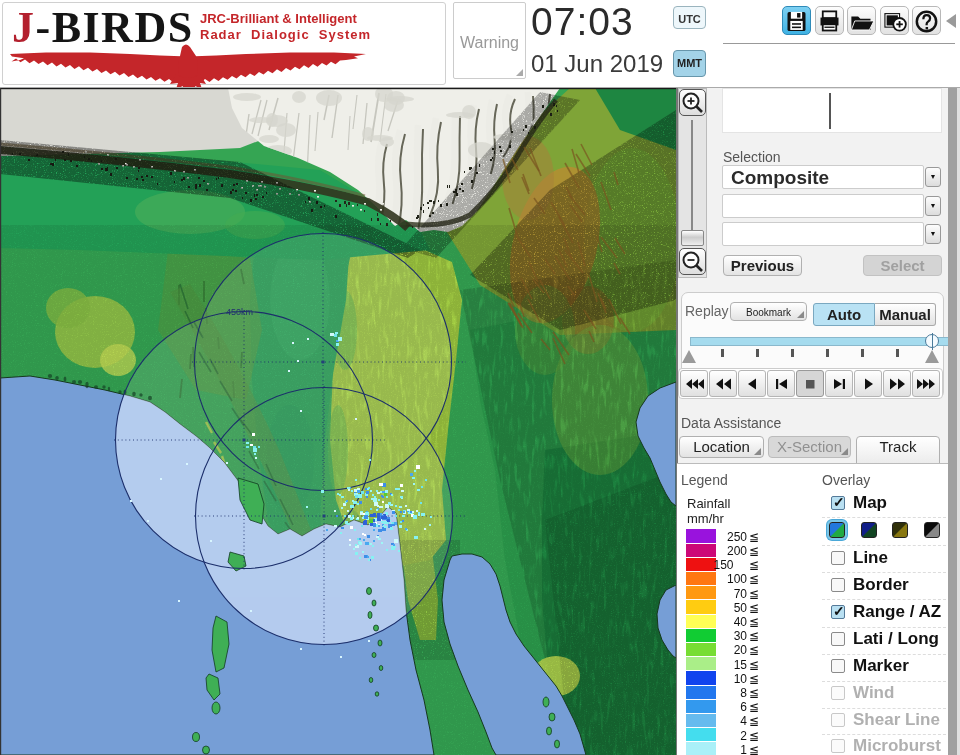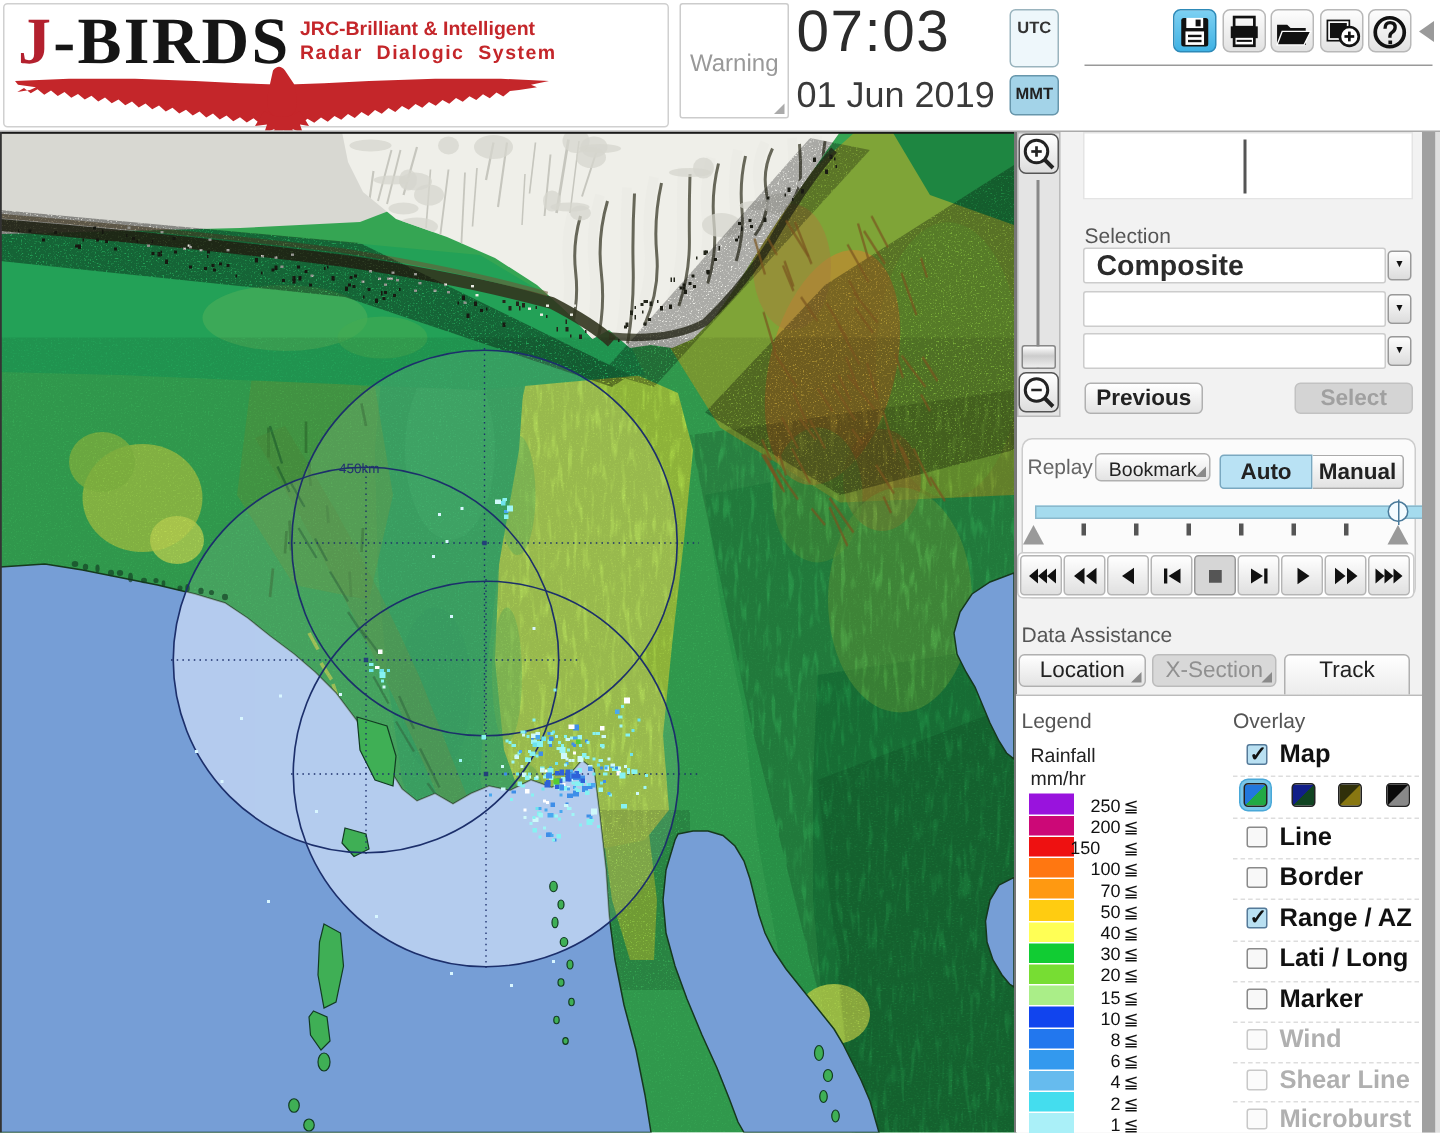--- a/index.html
+++ b/index.html
@@ -747,21 +747,21 @@
       <path fill="#C4262A" d="M10,54 L46,52.5 L90,52.5 L130,54 L160,55.5 L188,56.5 L216,55.5 L246,54 L290,52.5 L334,52.5 L366,54 L366,54 L354,56.5 L358,58.2 L346,60 L340,60.6 L335.5,64.3 L331,61.7 L326.5,65.5 L322,62.9 L317.5,66.7 L313,64.1 L308.5,67.9 L304,65.3 L299.5,69.2 L295,66.7 L290.5,70.5 L286,68.0 L281.5,71.9 L277,69.3 L272.5,73.2 L268,70.7 L263.5,74.6 L259,72.0 L254.5,75.9 L250,73.4 L245.5,77.3 L241,74.7 L236.5,78.6 L232,76.0 L227.5,79.8 L223,77.3 L218.5,81.1 L214,78.3 L209.5,81.9 L205,79.1 L200.5,82.7 L196,79.8 L191.5,83.4 L187,80.4 L182.5,83.2 L178,79.7 L173.5,82.5 L169,78.9 L164.5,81.7 L160,78.2 L155.5,80.8 L151,77.0 L146.5,79.6 L142,75.7 L137.5,78.3 L133,74.4 L128.5,77.0 L124,73.1 L119.5,75.6 L115,71.8 L110.5,74.3 L106,70.4 L101.5,72.9 L97,69.0 L92.5,71.6 L88,67.7 L83.5,70.2 L79,66.3 L74.5,68.9 L70,65.0 L65.5,67.6 L61,63.8 L56.5,66.4 L52,62.6 L47.5,65.2 L43,61.4 L38.5,64.0 L34,60.4 L29.5,63.2 L25,59.5 L20.5,62.2 L16,58.6 L11.5,61.4 L20,60 L24,58.2 L12,56.5 Z"></path>
       <path fill="#C4262A" d="M182,47 Q186,42 190,47 L196,56 Q199,66 197,74 L191,80 Q188,82 185,80 L179,74 Q177,66 180,56 Z"></path>
       <path fill="#C4262A" d="M176,74 Q188,82 200,74 L206,84 L200,83 L202,89 L195,86 L196,91 L189,87 L182,91 L183,86 L176,89 L178,83 L170,84 Z"></path>
     </svg>
 <div class="ab" style="left:453px;top:2px;width:73px;height:77px;border:1px solid #ccc;border-radius:2px;background:#fff">
       <span style="position:absolute;left:0;right:0;top:31px;text-align:center;color:#999;font-size:16px">Warning</span>
       <span class="corner" style="border-bottom-color:#aaa"></span>
     </div>
 <div class="ab" style="left:531px;top:0px;width:100px;font-size:39px;color:#2b2b2b;letter-spacing:1px">07:03</div>
 <div class="ab" style="left:531px;top:50px;width:140px;font-size:24px;color:#3a3a3a">01 Jun 2019</div>
-<div class="ab" style="left:673px;top:6px;width:33px;height:39px;border:1px solid #9ab4be;border-radius:4px;background:#eef7fb;font-size:11px;font-weight:bold;color:#333;text-align:center;line-height:25px">UTC</div>
+<div class="ab" style="left:673px;top:6px;width:33px;height:23px;border:1px solid #9ab4be;border-radius:4px;background:#eef7fb;font-size:11px;font-weight:bold;color:#333;text-align:center;line-height:25px">UTC</div>
 <div class="ab" style="left:673px;top:50px;width:33px;height:27px;border:1px solid #6796ab;border-radius:4px;background:#a3d3e8;font-size:11px;font-weight:bold;color:#222;text-align:center;line-height:25px">MMT</div>
 <div class="ab" style="left:782px;top:6px;width:29px;height:29px;background:linear-gradient(#7dd0f2,#3fb2e4);border:1px solid #2e8ab8;border-radius:5px">
       <svg width="27" height="27" viewBox="0 0 24 23" style="position:absolute;left:0;top:1px">
         <rect x="4" y="3" width="16" height="17" rx="1.5" fill="#111"></rect>
         <rect x="7" y="3" width="10" height="6" fill="#fff"></rect>
         <rect x="12.5" y="4" width="3" height="4" fill="#111"></rect>
         <rect x="6.5" y="11" width="11" height="8" fill="#fff"></rect>
         <rect x="8" y="13" width="8" height="1.4" fill="#111"></rect>
         <rect x="8" y="16" width="8" height="1.4" fill="#111"></rect>
       </svg>
@@ -822,21 +822,21 @@
 <div class="ab" style="left:731px;top:167px;font-size:19px;font-weight:bold;color:#2b2b2b">Composite</div>
 <div class="ddb" style="left:925px;top:167px;height:20px">▼</div>
 <div class="ddf" style="left:722px;top:194px;width:202px;height:24px"></div>
 <div class="ddb" style="left:925px;top:196px;height:20px">▼</div>
 <div class="ddf" style="left:722px;top:222px;width:202px;height:24px"></div>
 <div class="ddb" style="left:925px;top:224px;height:20px">▼</div>
 <div class="btn" style="left:723px;top:255px;width:79px;height:21px;font-size:15px;font-weight:bold;line-height:19px">Previous</div>
 <div class="ab" style="left:863px;top:255px;width:79px;height:21px;background:#d4d4d4;border:1px solid #c2c2c2;border-radius:4px;color:#a0a0a0;font-size:15px;font-weight:bold;text-align:center;line-height:19px">Select</div>
 <div class="ab" style="left:681px;top:292px;width:263px;height:107px;background:#fbfbfb;border:1px solid #ccc;border-radius:7px"></div>
 <div class="ab" style="left:685px;top:303px;font-size:14px;color:#666">Replay</div>
-<div class="btn" style="left:730px;top:302px;width:77px;height:19px;font-size:13px;line-height:19px">Bookmark<span class="corner"></span></div>
+<div class="btn" style="left:730px;top:302px;width:77px;height:19px;font-size:10px;line-height:19px">Bookmark<span class="corner"></span></div>
 <div class="ab" style="left:813px;top:303px;width:62px;height:23px;background:#b9e2f4;border:1px solid #7aa8c0;border-radius:3px 0 0 3px;font-size:15px;font-weight:bold;color:#222;text-align:center;line-height:21px">Auto</div>
 <div class="ab" style="left:875px;top:303px;width:61px;height:23px;background:linear-gradient(#fff,#e2e2e2);border:1px solid #aaa;border-left:none;border-radius:0 3px 3px 0;font-size:15px;font-weight:bold;color:#222;text-align:center;line-height:21px">Manual</div>
 <div class="ab" style="left:690px;top:337px;width:260px;height:9px;background:#a5dbee;border:1px solid #8ab8cc"></div>
 <div class="ab" style="left:925px;top:334px;width:14px;height:14px;background:#f4fbff;border:1.5px solid #4a7a9a;border-radius:50%"></div>
 <div class="ab" style="left:931.5px;top:333px;width:1.5px;height:17px;background:#4a7a9a"></div>
 <div class="ab" style="left:682px;top:350px;width:0;height:0;border-left:7px solid transparent;border-right:7px solid transparent;border-bottom:13px solid #9a9a9a"></div>
 <div class="ab" style="left:925px;top:350px;width:0;height:0;border-left:7px solid transparent;border-right:7px solid transparent;border-bottom:13px solid #9a9a9a"></div>
 <div class="ab" style="left:721px;top:349px;width:3px;height:8px;background:#555"></div>
 <div class="ab" style="left:756px;top:349px;width:3px;height:8px;background:#555"></div>
 <div class="ab" style="left:791px;top:349px;width:3px;height:8px;background:#555"></div>

